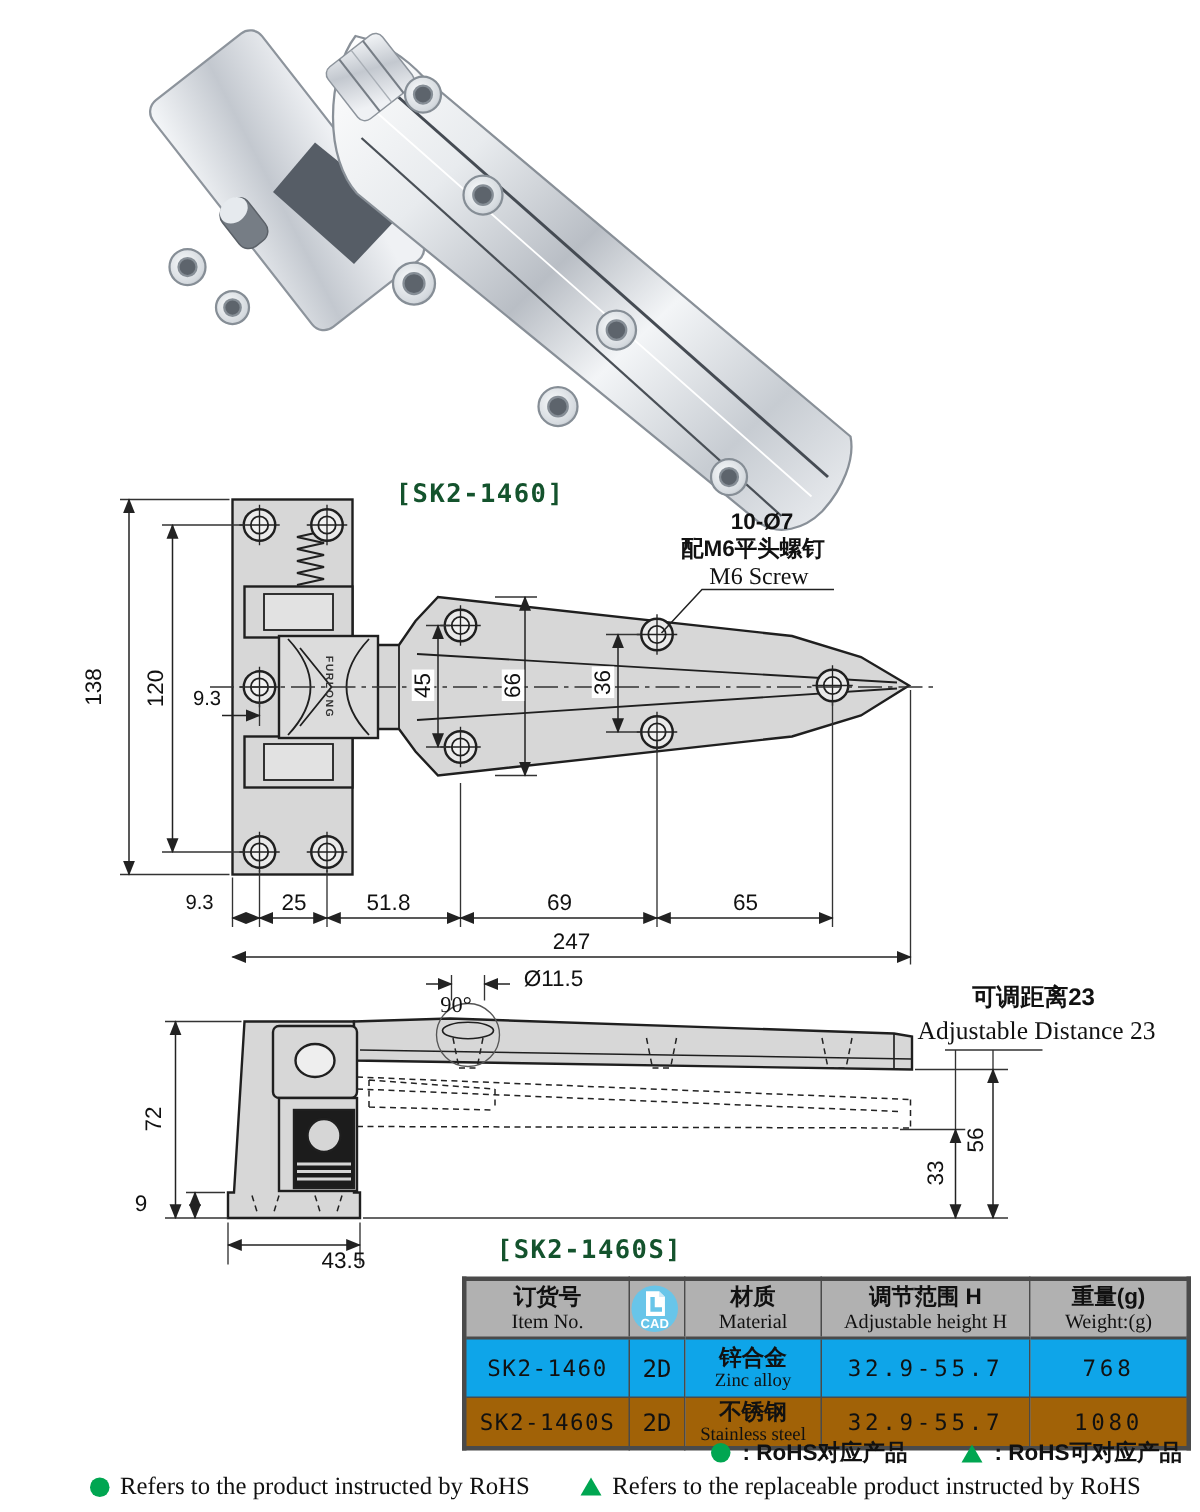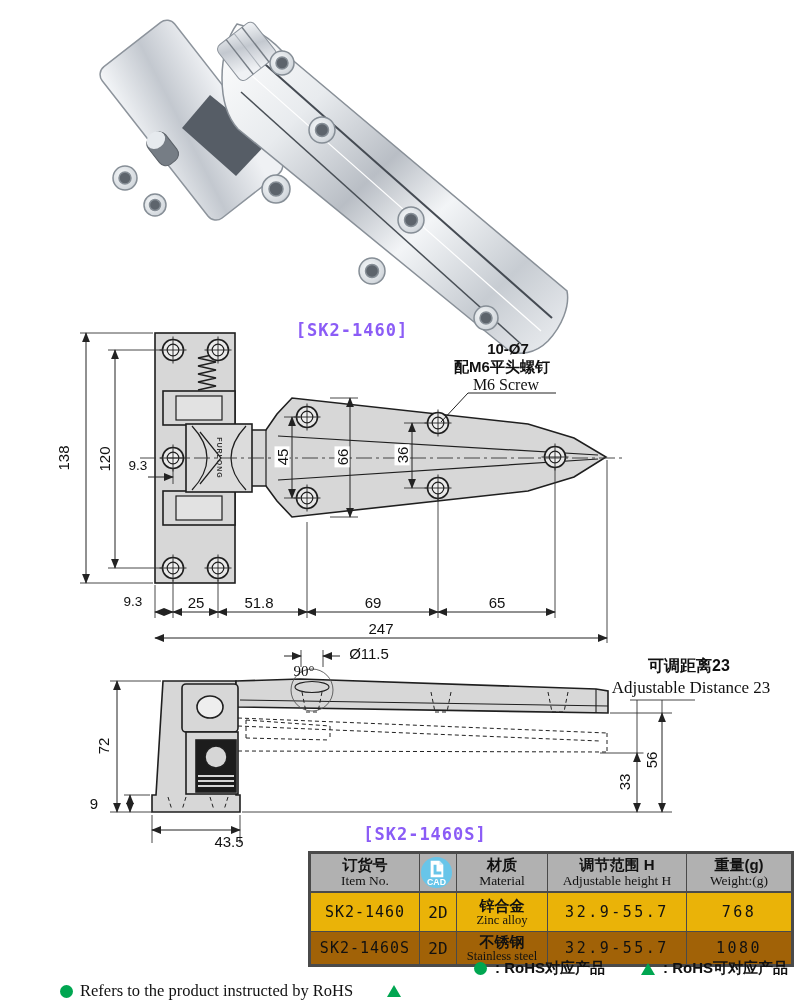--- a/index.html
+++ b/index.html
@@ -5,32 +5,32 @@
   html,body{margin:0;padding:0;background:#fff;}
   .page{position:relative;width:800px;height:1008px;background:#fff;overflow:hidden;
         font-family:"Liberation Sans",sans-serif;color:#111;}
   svg{display:block;}
   #art{position:absolute;left:0;top:0;}
   .lbl{position:absolute;transform:translate(-50%,-50%);font-size:15px;color:#111;
        white-space:nowrap;line-height:1;}
   .lbl.v{transform:translate(-50%,-50%) rotate(-90deg);background:#fff;padding:0 2px;}
   .lbl.sm{font-size:13.5px;}
   .cap{font-family:"DejaVu Sans Mono","Liberation Mono",monospace;font-size:17px;
-       letter-spacing:1px;font-weight:bold;color:#8b5cf6;margin-left:32px;}
+       letter-spacing:1px;font-weight:bold;color:#14532d;}
   .cjkb{font-weight:bold;font-size:15px;}
   .ser{font-family:"Liberation Serif",serif;font-size:16px;}
   .brand{position:absolute;transform:translate(-50%,-50%) rotate(90deg);font-size:7px;
          font-weight:bold;color:#333;letter-spacing:1px;}
   
   .spec{position:absolute;left:308px;top:851px;border-collapse:collapse;table-layout:fixed;
         background:#fff;}
   .spec td{border:1.5px solid #4a4a4a;text-align:center;vertical-align:middle;padding:0;}
   .spec{border:3px solid #4a4a4a;padding-left:44px;}
   .spec tr.hd td{background:#b1b1b1;border-bottom-width:2.5px;height:37px;}
-  .spec tr.r1 td{background:#eab308;height:38px;}
+  .spec tr.r1 td{background:#0ea5e9;height:38px;}
   .spec tr.r2 td{background:#a16207;height:32px;}
   .hcn{font-size:15px;font-weight:bold;line-height:16px;}
   .hen{font-family:"Liberation Serif",serif;font-size:13.5px;line-height:15px;}
   .mono{font-family:"DejaVu Sans Mono","Liberation Mono",monospace;}
   .item{font-size:15px;letter-spacing:1px;}
   .num{font-size:15px;letter-spacing:2.5px;}
   .matcn{font-size:15px;font-weight:bold;line-height:16px;}
   .maten{font-family:"Liberation Serif",serif;font-size:12.5px;line-height:13px;}
   
   .leg1{position:absolute;right:12px;top:959px;display:flex;align-items:center;gap:8px;
@@ -327,15 +327,16 @@
       <span>: RoHS对应产品</span>
   <span class="gap28"></span>
   <span class="gtri"></span>
       <span>: RoHS可对应产品</span>
 </div>
 <div class="leg2">
   <span class="gdot"></span>
       <span>Refers to the product instructed by RoHS</span>
   <span class="gap28"></span>
   <span class="gtri"></span>
+      <span>Refers to the replaceable product instructed by RoHS</span>
 </div>
 
 </div>
 
 </body></html>

